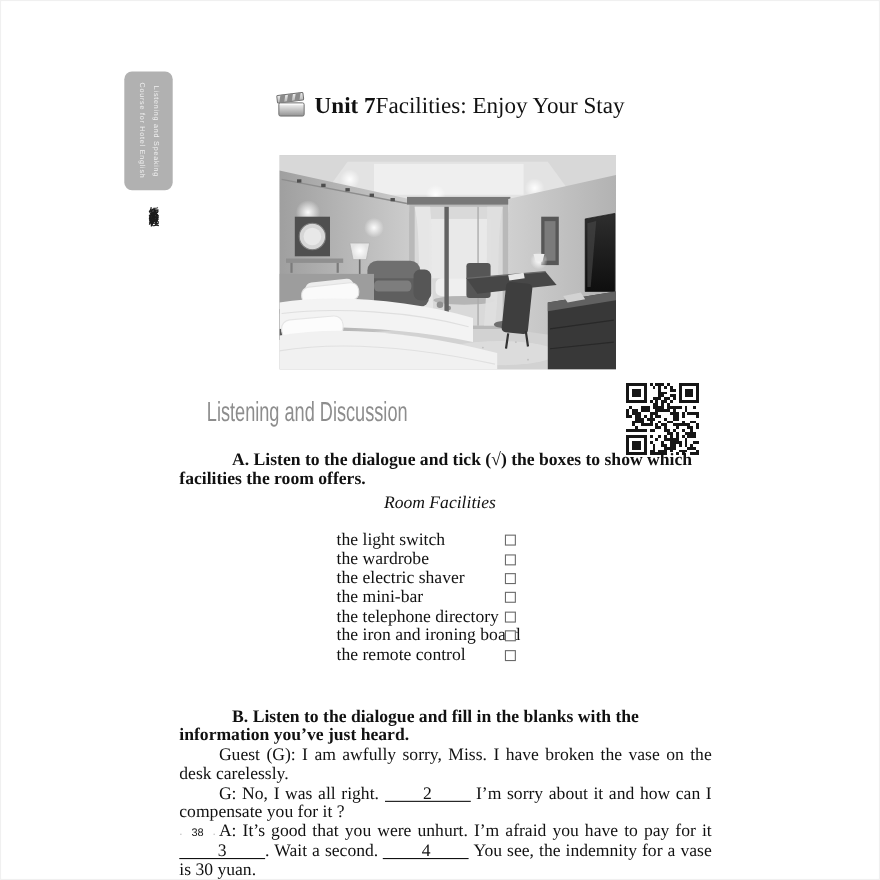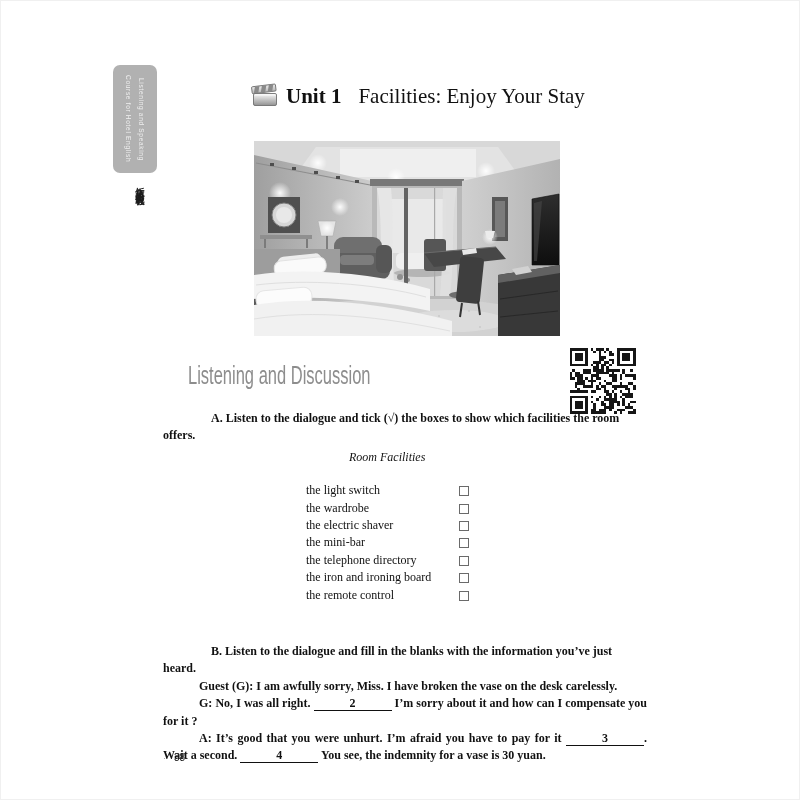--- a/index.html
+++ b/index.html
@@ -13,41 +13,41 @@
                  font-size:6.5px;letter-spacing:.7px;color:#efefef;line-height:13px;text-align:center;}
   .side-tab-text span{display:block;white-space:nowrap;}
   .cn-title{position:absolute;left:132px;top:179px;writing-mode:vertical-rl;text-orientation:upright;
             font-family:"Liberation Sans",sans-serif;font-size:9px;font-weight:bold;
             letter-spacing:1.5px;color:#1c1c1c;}
 
   
   .unit-header{position:absolute;left:250px;top:82px;display:flex;align-items:center;}
   .unit-icon{width:28px;height:26px;margin-right:7px;flex:0 0 auto;}
   .unit-label{font-weight:bold;font-size:21px;white-space:nowrap;}
-  .unit-title{font-size:21px;margin-left:17px;white-space:nowrap;}
+  .unit-title{font-size:21px;white-space:nowrap;}
 
   .photo{position:absolute;left:253px;top:140px;width:306px;height:195px;}
   .photo svg{display:block;width:100%;height:100%;}
 
   .section-heading{position:absolute;left:187px;top:360px;font-family:"Liberation Sans",sans-serif;
                    font-size:25px;font-weight:400;color:#8d8d8d;white-space:nowrap;
                    transform:scaleX(.66);transform-origin:0 50%;}
 
   .qr{position:absolute;left:567px;top:347px;width:69px;height:66px;}
   .qr svg{display:block;width:100%;height:100%;}
 
   
-  .content{position:absolute;left:162px;top:409px;width:484px;font-size:12px;line-height:17.4px;}
+  .content{position:absolute;left:162px;top:409px;width:484px;font-size:16px;line-height:17.4px;}
   .instr{margin:0;font-weight:bold;text-indent:48px;}
   .list-title{margin:4px 0 0 186px;font-style:italic;}
   .fac-list{margin:16px 0 0 143px;width:170px;}
   .fac-row{position:relative;height:17.4px;}
   .checkbox{position:absolute;left:153px;top:4px;width:8px;height:8px;border:1px solid #6a6a6a;background:#fff;}
   .b-instr{margin-top:39px;}
-  .para{margin:0;text-indent:36px;text-align:justify;font-weight:bold;}
+  .para{margin:0;text-indent:36px;text-align:justify;}
   .blank{display:inline-block;width:78px;border-bottom:1px solid #111;text-align:center;
          height:12px;line-height:11px;text-indent:0;}
 
   .page-number{position:absolute;left:162px;top:751px;font-family:"Liberation Sans",sans-serif;
                font-size:10px;color:#222;display:flex;align-items:center;gap:8px;}
   .page-number .dot{color:#9a9a9a;font-size:9px;}
 </style>
 </head>
 <body>
 
@@ -77,21 +77,21 @@
         <g transform="rotate(-7 4 12)">
           <rect x="1.5" y="3.5" width="24" height="7" rx="1" fill="url(#ct)" stroke="#6f6f6f" stroke-width=".9"></rect>
           <path d="M5,3.5 L9.5,3.5 L7.5,10.5 L3,10.5 Z" fill="#8a8a8a"></path>
           <path d="M12,3.5 L16.5,3.5 L14.5,10.5 L10,10.5 Z" fill="#8a8a8a"></path>
           <path d="M19,3.5 L23.5,3.5 L21.5,10.5 L17,10.5 Z" fill="#8a8a8a"></path>
         </g>
         <rect x="2.5" y="10.5" width="23" height="12" rx="1.5" fill="url(#cg)" stroke="#6f6f6f" stroke-width=".9"></rect>
         <path d="M3.5,12 L24.5,12" stroke="#ffffff" stroke-width="1" opacity=".7"></path>
       </svg>
     </span>
-    <span class="unit-label">Unit 1</span>
+    <span class="unit-label">Unit 7</span>
     <span class="unit-title">Facilities: Enjoy Your Stay</span>
   </div>
 
   <div class="photo">
     <svg viewBox="0 0 306 195" preserveAspectRatio="none">
       <defs>
         <linearGradient id="wallL" x1="0" y1="0" x2="1" y2="0">
           <stop offset="0" stop-color="#9f9f9f"></stop>
             <stop offset="1" stop-color="#cccccc"></stop>
         </linearGradient>

